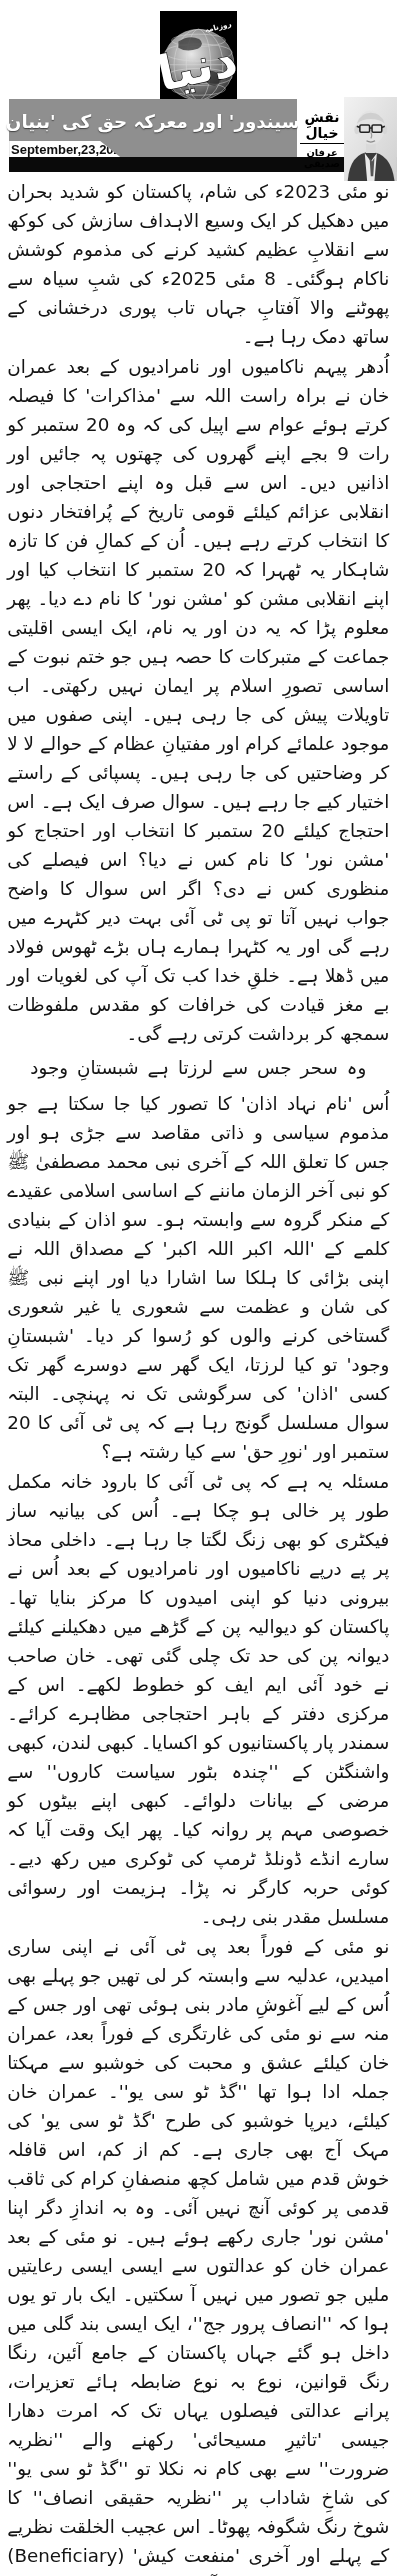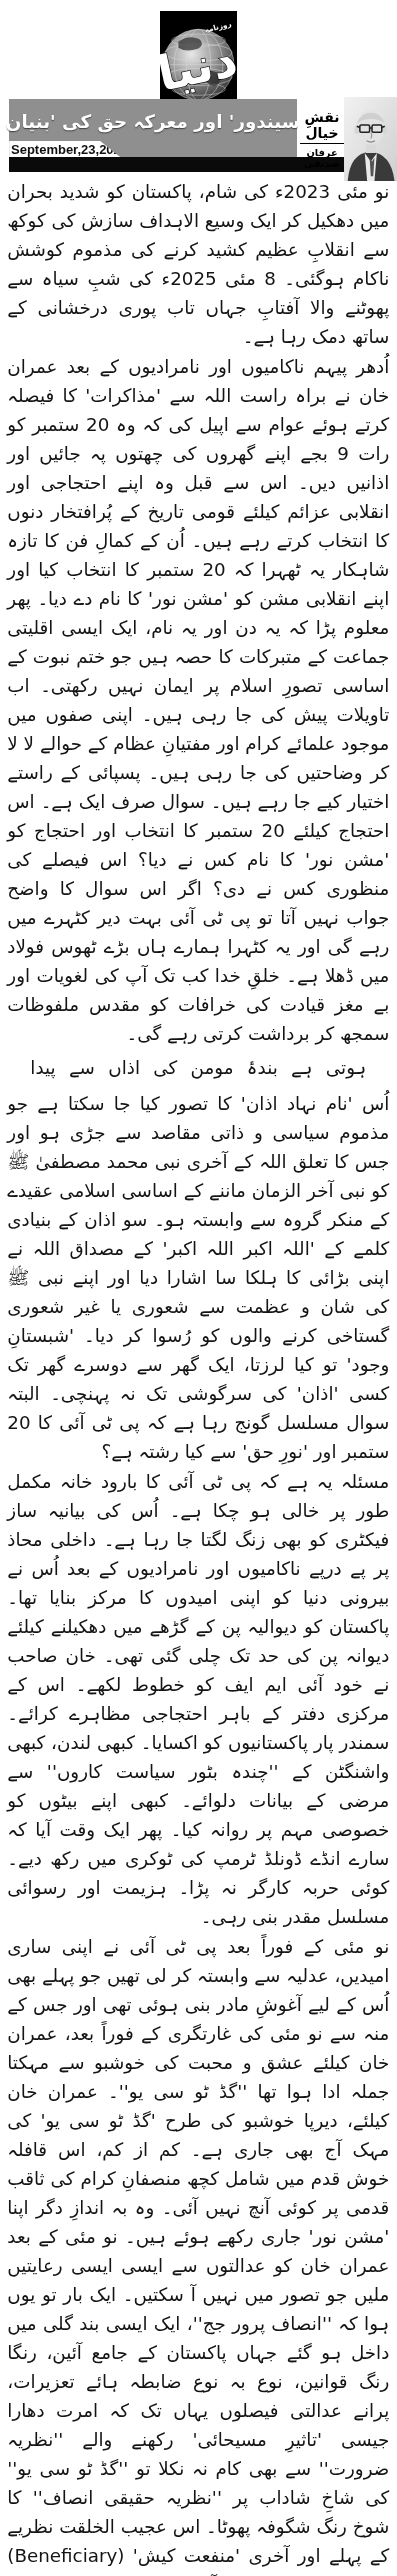--- a/index.html
+++ b/index.html
@@ -164,21 +164,21 @@
 
       <path d="M44,58 q3,6 0,10" stroke="#9a9a9a" stroke-width="2" fill="none"></path>
       <path d="M37,72 q7,4 14,0" stroke="#8a8a8a" stroke-width="2" fill="none"></path>
     </svg>
   </div>
 
   <div class="article">
     <p>نو مئی 2023ء کی شام، پاکستان کو شدید بحران میں دھکیل کر ایک وسیع الاہداف سازش کی کوکھ سے انقلابِ عظیم کشید کرنے کی مذموم کوشش ناکام ہوگئی۔ 8 مئی 2025ء کی شبِ سیاہ سے پھوٹنے والا آفتابِ جہاں تاب پوری درخشانی کے ساتھ دمک رہا ہے۔</p>
     <p>اُدھر پیہم ناکامیوں اور نامرادیوں کے بعد عمران خان نے براہ راست اللہ سے 'مذاکرات' کا فیصلہ کرتے ہوئے عوام سے اپیل کی کہ وہ 20 ستمبر کو رات 9 بجے اپنے گھروں کی چھتوں پہ جائیں اور اذانیں دیں۔ اس سے قبل وہ اپنے احتجاجی اور انقلابی عزائم کیلئے قومی تاریخ کے پُرافتخار دنوں کا انتخاب کرتے رہے ہیں۔ اُن کے کمالِ فن کا تازہ شاہکار یہ ٹھہرا کہ 20 ستمبر کا انتخاب کیا اور اپنے انقلابی مشن کو 'مشن نور' کا نام دے دیا۔ پھر معلوم پڑا کہ یہ دن اور یہ نام، ایک ایسی اقلیتی جماعت کے متبرکات کا حصہ ہیں جو ختم نبوت کے اساسی تصورِ اسلام پر ایمان نہیں رکھتی۔ اب تاویلات پیش کی جا رہی ہیں۔ اپنی صفوں میں موجود علمائے کرام اور مفتیانِ عظام کے حوالے لا لا کر وضاحتیں کی جا رہی ہیں۔ پسپائی کے راستے اختیار کیے جا رہے ہیں۔ سوال صرف ایک ہے۔ اس احتجاج کیلئے 20 ستمبر کا انتخاب اور احتجاج کو 'مشن نور' کا نام کس نے دیا؟ اس فیصلے کی منظوری کس نے دی؟ اگر اس سوال کا واضح جواب نہیں آتا تو پی ٹی آئی بہت دیر کٹہرے میں رہے گی اور یہ کٹہرا ہمارے ہاں بڑے ٹھوس فولاد میں ڈھلا ہے۔ خلقِ خدا کب تک آپ کی لغویات اور بے مغز قیادت کی خرافات کو مقدس ملفوظات سمجھ کر برداشت کرتی رہے گی۔</p>
     <div class="poem">
-      <div class="poem-line">ہوتی ہے بندۂ مومن کی اذاں سے پیدا</div>
+      <div class="poem-line">وہ سحر جس سے لرزتا ہے شبستانِ وجود</div>
     </div>
     <p>اُس 'نام نہاد اذان' کا تصور کیا جا سکتا ہے جو مذموم سیاسی و ذاتی مقاصد سے جڑی ہو اور جس کا تعلق اللہ کے آخری نبی محمد مصطفیٰ ﷺ کو نبی آخر الزمان ماننے کے اساسی اسلامی عقیدے کے منکر گروہ سے وابستہ ہو۔ سو اذان کے بنیادی کلمے کے 'اللہ اکبر اللہ اکبر' کے مصداق اللہ نے اپنی بڑائی کا ہلکا سا اشارا دیا اور اپنے نبی ﷺ کی شان و عظمت سے شعوری یا غیر شعوری گستاخی کرنے والوں کو رُسوا کر دیا۔ 'شبستانِ وجود' تو کیا لرزتا، ایک گھر سے دوسرے گھر تک کسی 'اذان' کی سرگوشی تک نہ پہنچی۔ البتہ سوال مسلسل گونج رہا ہے کہ پی ٹی آئی کا 20 ستمبر اور 'نورِ حق' سے کیا رشتہ ہے؟</p>
     <p>مسئلہ یہ ہے کہ پی ٹی آئی کا بارود خانہ مکمل طور پر خالی ہو چکا ہے۔ اُس کی بیانیہ ساز فیکٹری کو بھی زنگ لگتا جا رہا ہے۔ داخلی محاذ پر پے درپے ناکامیوں اور نامرادیوں کے بعد اُس نے بیرونی دنیا کو اپنی امیدوں کا مرکز بنایا تھا۔ پاکستان کو دیوالیہ پن کے گڑھے میں دھکیلنے کیلئے دیوانہ پن کی حد تک چلی گئی تھی۔ خان صاحب نے خود آئی ایم ایف کو خطوط لکھے۔ اس کے مرکزی دفتر کے باہر احتجاجی مظاہرے کرائے۔ سمندر پار پاکستانیوں کو اکسایا۔ کبھی لندن، کبھی واشنگٹن کے ''چندہ بٹور سیاست کاروں'' سے مرضی کے بیانات دلوائے۔ کبھی اپنے بیٹوں کو خصوصی مہم پر روانہ کیا۔ پھر ایک وقت آیا کہ سارے انڈے ڈونلڈ ٹرمپ کی ٹوکری میں رکھ دیے۔ کوئی حربہ کارگر نہ پڑا۔ ہزیمت اور رسوائی مسلسل مقدر بنی رہی۔</p>
     <p>نو مئی کے فوراً بعد پی ٹی آئی نے اپنی ساری امیدیں، عدلیہ سے وابستہ کر لی تھیں جو پہلے بھی اُس کے لیے آغوشِ مادر بنی ہوئی تھی اور جس کے منہ سے نو مئی کی غارتگری کے فوراً بعد، عمران خان کیلئے عشق و محبت کی خوشبو سے مہکتا جملہ ادا ہوا تھا ''گڈ ٹو سی یو''۔ عمران خان کیلئے، دیرپا خوشبو کی طرح 'گڈ ٹو سی یو' کی مہک آج بھی جاری ہے۔ کم از کم، اس قافلہ خوش قدم میں شامل کچھ منصفانِ کرام کی ثاقب قدمی پر کوئی آنچ نہیں آئی۔ وہ بہ اندازِ دگر اپنا 'مشن نور' جاری رکھے ہوئے ہیں۔ نو مئی کے بعد عمران خان کو عدالتوں سے ایسی ایسی رعایتیں ملیں جو تصور میں نہیں آ سکتیں۔ ایک بار تو یوں ہوا کہ ''انصاف پرور جج''، ایک ایسی بند گلی میں داخل ہو گئے جہاں پاکستان کے جامع آئین، رنگا رنگ قوانین، نوع بہ نوع ضابطہ ہائے تعزیرات، پرانے عدالتی فیصلوں یہاں تک کہ امرت دھارا جیسی 'تاثیرِ مسیحائی' رکھنے والے ''نظریہ ضرورت'' سے بھی کام نہ نکلا تو ''گڈ ٹو سی یو'' کی شاخِ شاداب پر ''نظریہ حقیقی انصاف'' کا شوخ رنگ شگوفہ پھوٹا۔ اس عجیب الخلقت نظریے کے پہلے اور آخری 'منفعت کیش' (Beneficiary) عمران خان اور پی ٹی آئی ٹھہرے۔</p>
 
   </div>
 
 </div>
 
 

